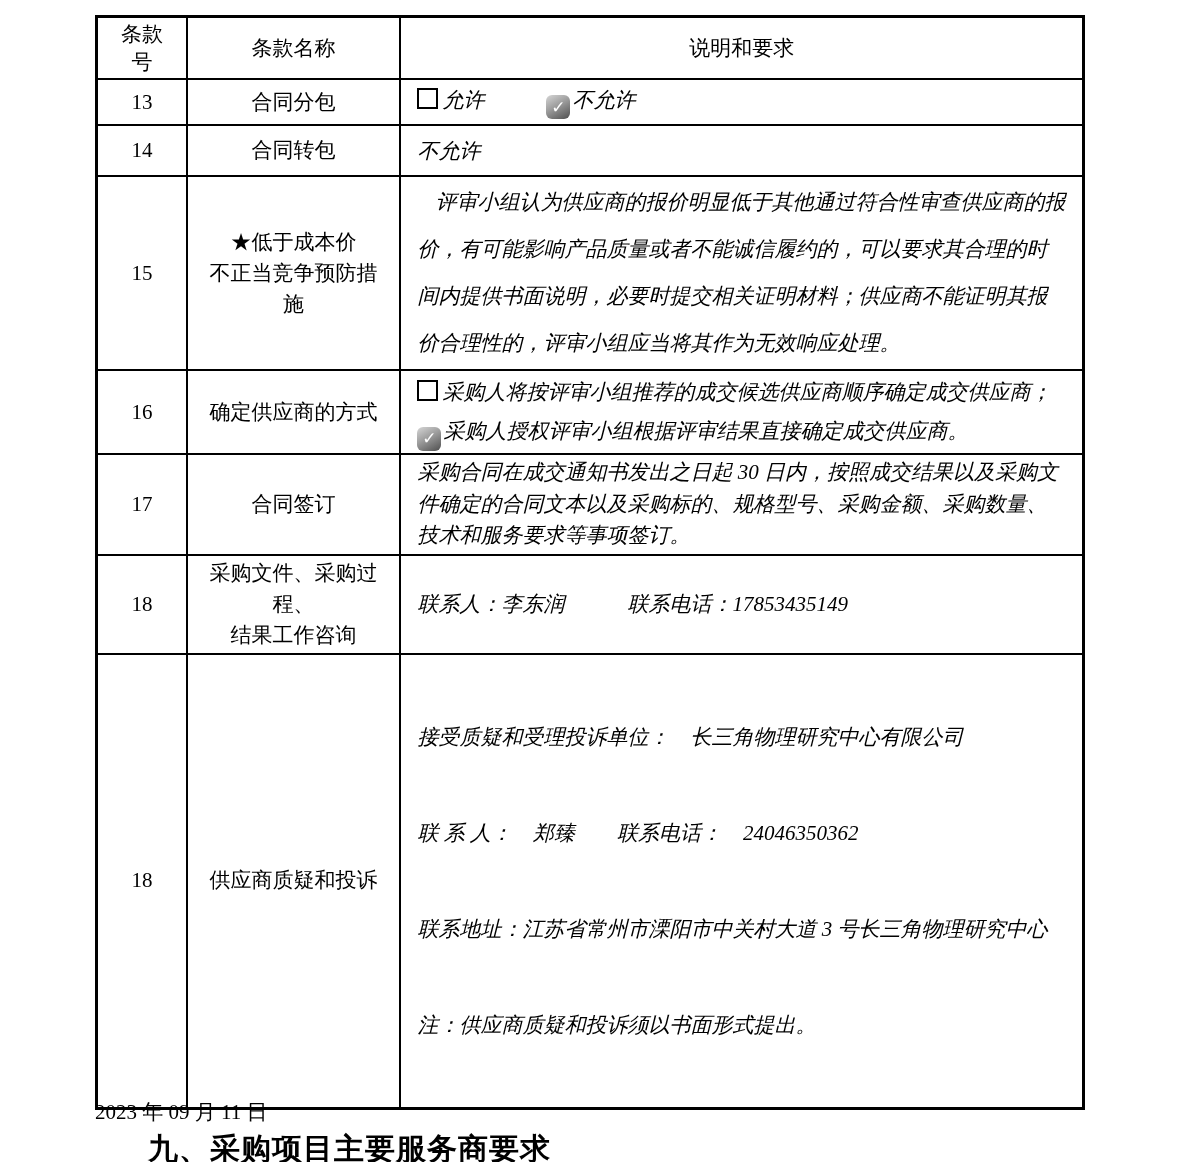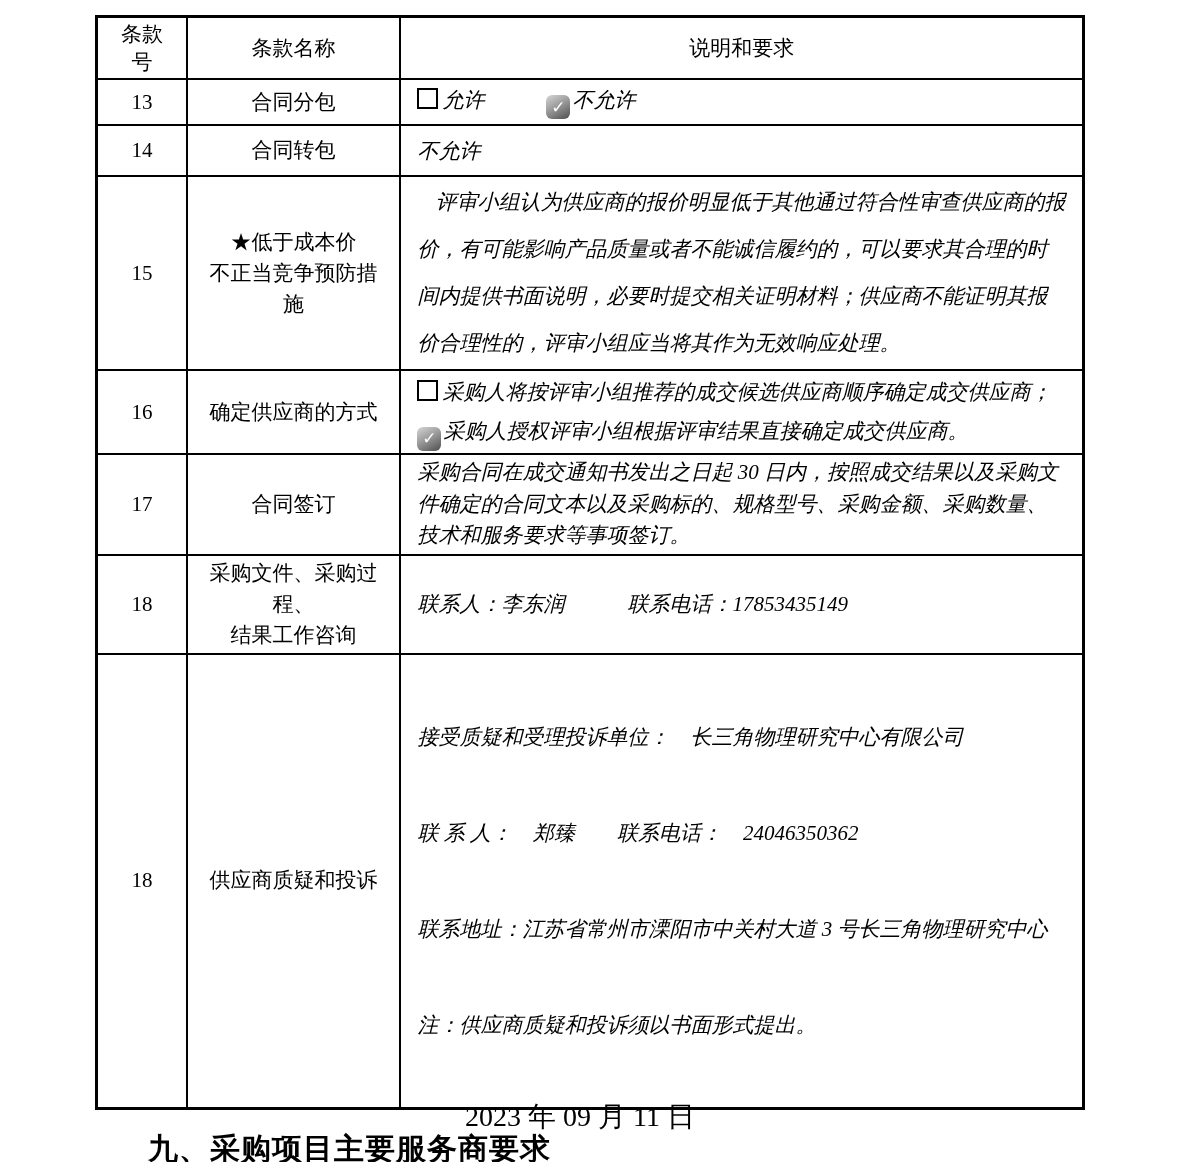--- a/index.html
+++ b/index.html
@@ -60,21 +60,21 @@
 
   
   .sec-heading {
     margin:19px 0 0 53px;
     font-family:Liberation Mono, monospace;
     font-weight:bold; font-size:30px; letter-spacing:1px;
   }
 
   .doc-date {
     position:absolute; left:95px; top:1098px; width:970px;
-    text-align:center; font-size:28px;
+    text-align:left; font-size:21px;
   }
 </style>
 </head>
 <body>
 
 <div class="content">
 
   <table class="doc">
     <colgroup>
         <col style="width:90px">

